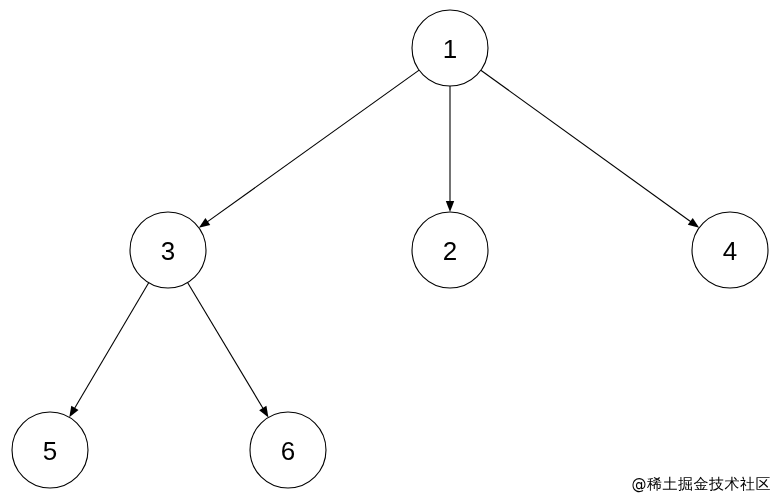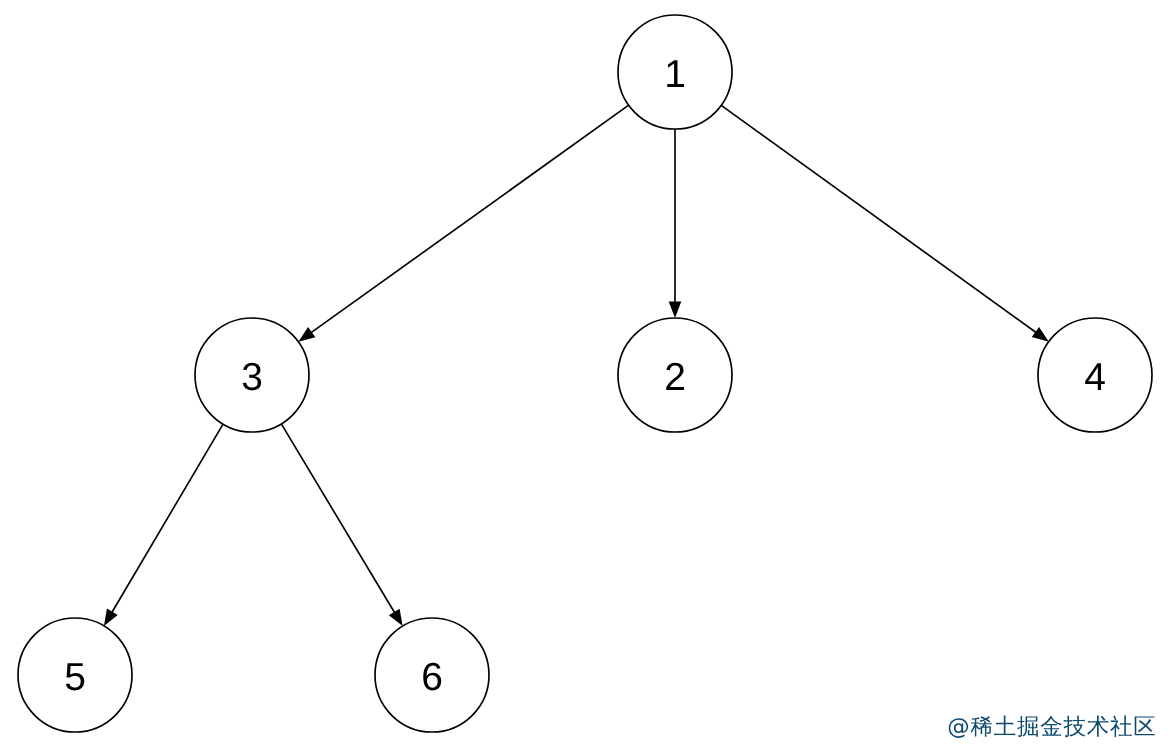--- a/index.html
+++ b/index.html
@@ -44,21 +44,21 @@
   .arrow-head {
     fill: #000000;
     stroke: none;
   }
   .watermark-text {
     position: absolute;
     right: 10px;
     bottom: 8px;
     font-family: "DejaVu Sans", "Liberation Sans", sans-serif;
     font-size: 15px;
-    color: #0c4a6e;
+    color: #000000;
     letter-spacing: 0.5px;
     user-select: none;
     white-space: nowrap;
     margin-left: 32px;
   }
 </style>
 </head>
 <body>
 
 <svg id="graph-canvas" viewBox="0 0 781 502" xmlns="http://www.w3.org/2000/svg">

